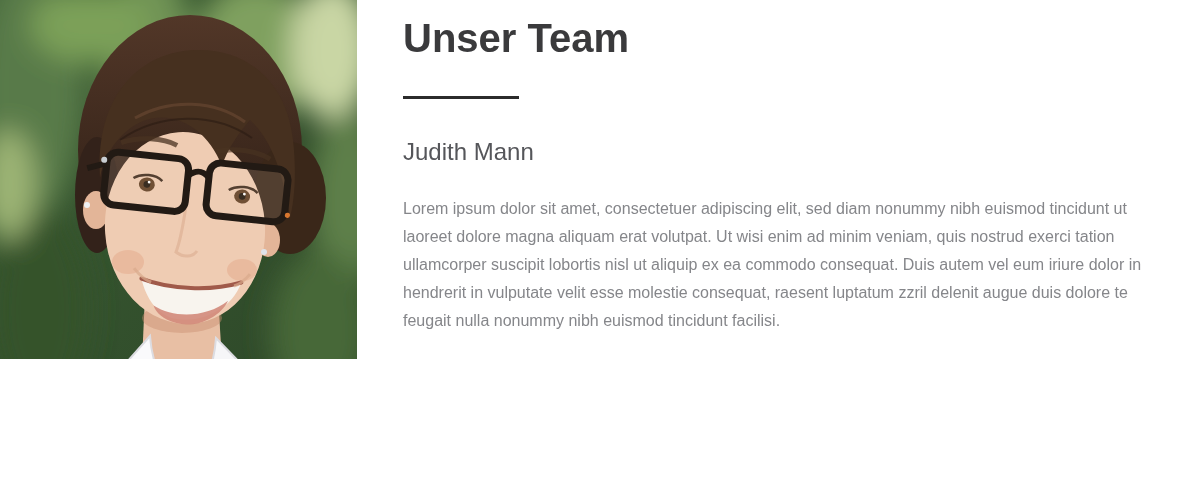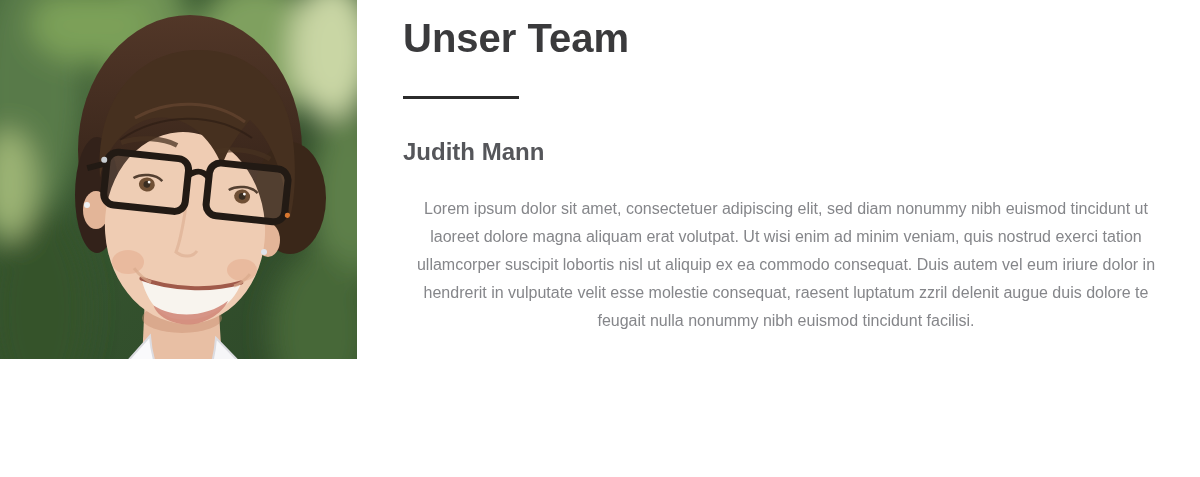--- a/index.html
+++ b/index.html
@@ -34,30 +34,29 @@
   .title-divider {
     margin-top: 34px;
     width: 116px;
     height: 3px;
     background: #2b2b2b;
   }
   .member-name {
     margin: 39px 0 16px 0;
     font-size: 24px;
     line-height: 28px;
-    font-weight: 700;
+    font-weight: 400;
     color: #55565a;
   }
   .member-bio {
     margin: 29px 0 0 0;
     font-size: 16px;
     line-height: 28px;
     font-weight: 400;
     color: #85868a;
-    text-align: center;
   }
 </style>
 </head>
 <body>
 
 <div class="stage">
 
   <div class="photo" role="img" aria-label="Portrait of a smiling woman with dark hair and glasses wearing a white shirt in front of blurred green foliage">
     <svg width="357" height="477" viewBox="0 0 357 477" xmlns="http://www.w3.org/2000/svg">
       <defs>

